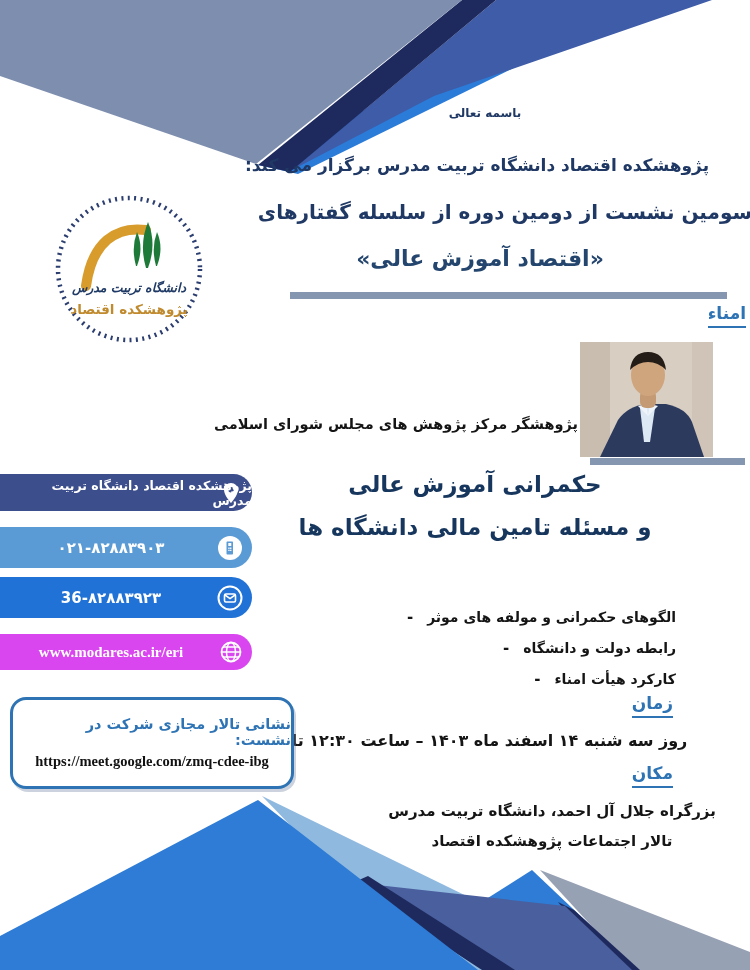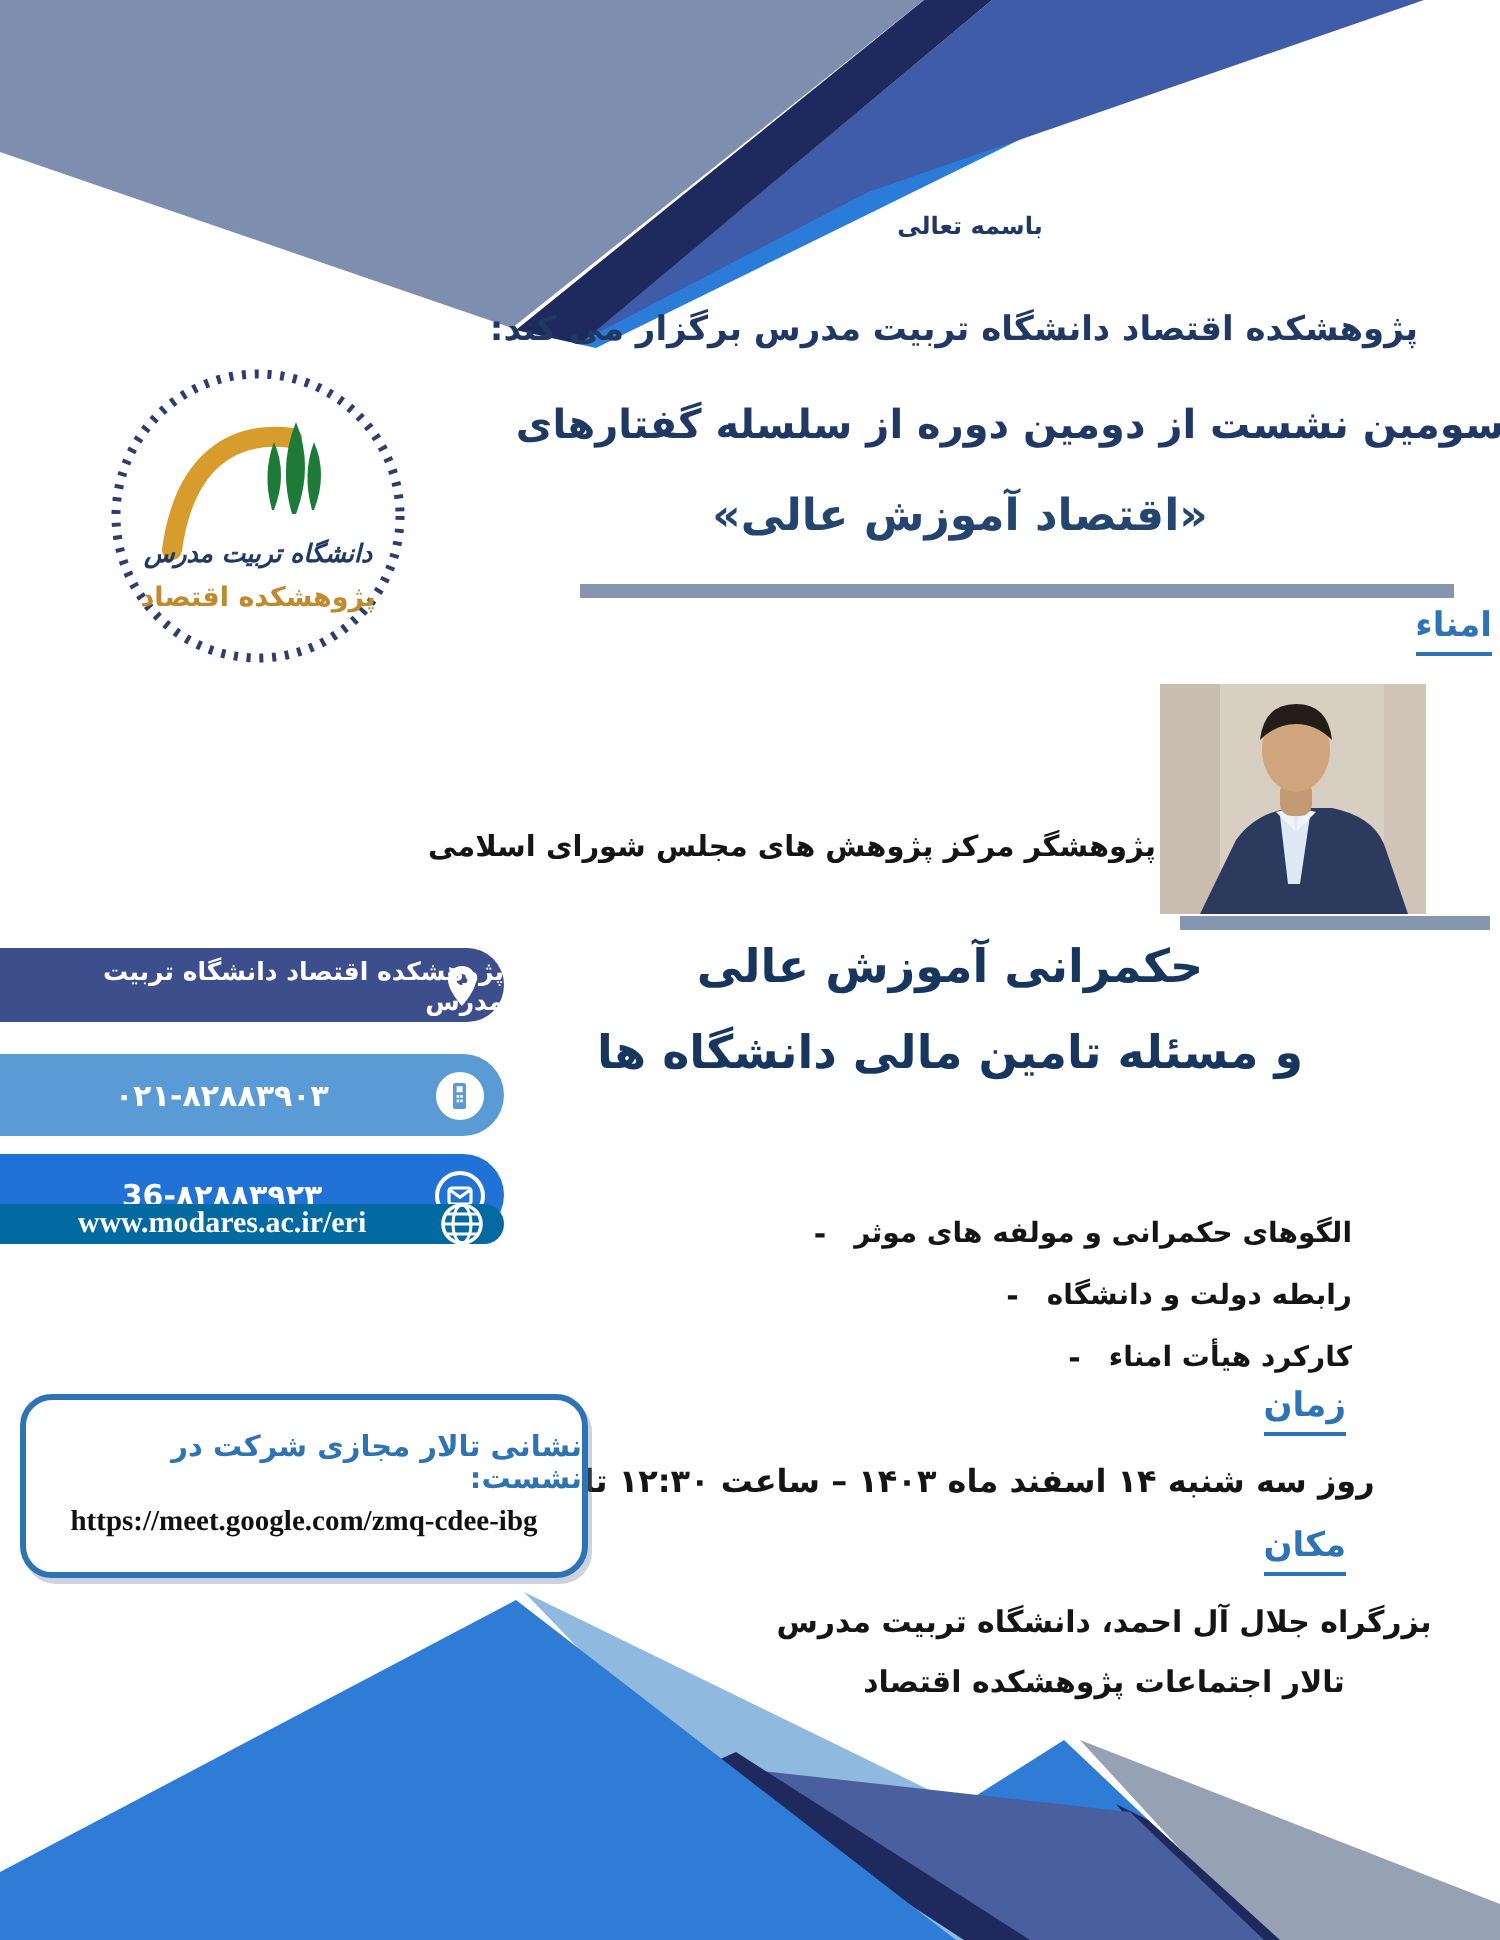--- a/index.html
+++ b/index.html
@@ -39,21 +39,21 @@
   .date-line{font-size:16px;font-weight:bold;color:#151515;text-align:center;}
   .loc-line{font-size:15px;font-weight:bold;color:#151515;text-align:center;line-height:30px;}
   
   .pill{position:absolute;left:0;width:252px;border-radius:0 60px 60px 0;display:flex;align-items:center;
         justify-content:center;color:#fff;}
   .pill .icon{position:absolute;right:9px;display:flex;align-items:center;justify-content:center;}
   .pill-text{font-weight:bold;}
   .pill1{background:#3d4e8c;height:37px;top:474px;}
   .pill2{background:#5b9bd5;height:41px;top:527px;}
   .pill3{background:#2172d6;height:41px;top:577px;}
-  .pill4{background:#0369a1;height:20px;top:602px;}
+  .pill4{background:#d946ef;height:36px;top:634px;}
   .pill1 .pill-text{font-size:12.5px;padding-left:34px;}
   .pill2 .pill-text,.pill3 .pill-text{font-size:15px;direction:ltr;padding-right:30px;letter-spacing:1px;}
   .pill4 .pill-text{font-family:"Liberation Serif",serif;font-size:15px;padding-right:30px;}
   
   .meet-box{position:absolute;left:10px;top:697px;width:278px;height:86px;background:#fff;
             border:3px solid #2e74b5;border-radius:16px;box-shadow:2px 3px 0 rgba(110,130,160,.35);
             display:flex;flex-direction:column;align-items:center;justify-content:center;gap:5px;}
   .meet-title{color:#2e74b5;font-size:14.5px;font-weight:bold;direction:rtl;margin-left:28px;}
   .meet-url{font-family:"Liberation Serif",serif;font-size:14.5px;font-weight:bold;color:#111;}
   .photo{position:absolute;left:580px;top:342px;width:133px;height:115px;}
@@ -75,21 +75,21 @@
   <div class="shape bot-indigo"></div>
   <div class="shape bot-navyL"></div>
   <div class="shape bot-main"></div>
 
   <div class="abs rtl bismillah navy-txt" style="left:110px;top:106px;width:750px;">باسمه تعالی</div>
 
   <div class="abs rtl organizer navy-txt" style="left:102px;top:155px;width:750px;">پژوهشکده اقتصاد دانشگاه تربیت مدرس برگزار می کند:</div>
   <div class="abs rtl series navy-txt" style="left:130px;top:200px;width:750px;">سومین نشست از دومین دوره از سلسله گفتارهای</div>
   <div class="abs rtl quote" style="left:105px;top:246px;width:750px;">«اقتصاد آموزش عالی»</div>
 
-  <div class="abs" style="left:52px;top:179px;width:155px;height:158px;">
+  <div class="abs" style="left:52px;top:190px;width:155px;height:158px;">
     <svg width="155" height="158" viewBox="0 0 155 158">
       <circle cx="77" cy="79" r="71" fill="#ffffff" stroke="#2c3e70" stroke-width="4.5" stroke-dasharray="2 4.4"></circle>
       <path d="M34 96 C 40 52, 64 36, 94 40" fill="none" stroke="#d79c2c" stroke-width="10" stroke-linecap="round"></path>
       <path d="M94 78 q-7 -24 2 -46 q9 22 0 46 z" fill="#1e7a38"></path>
       <path d="M84 76 q-5 -18 1 -34 q7 16 0 34 z" fill="#1e7a38"></path>
       <path d="M104 76 q-5 -18 1 -34 q7 16 0 34 z" fill="#1e7a38"></path>
       <text x="77" y="102" text-anchor="middle" font-family="DejaVu Sans, sans-serif" font-size="12.5" font-weight="bold" font-style="italic" fill="#203a66" direction="rtl">دانشگاه تربیت مدرس</text>
       <text x="77" y="124" text-anchor="middle" font-family="DejaVu Sans, sans-serif" font-size="13.5" font-weight="bold" fill="#c08a2e" direction="rtl">پژوهشکده اقتصاد</text>
     </svg>
   </div>

